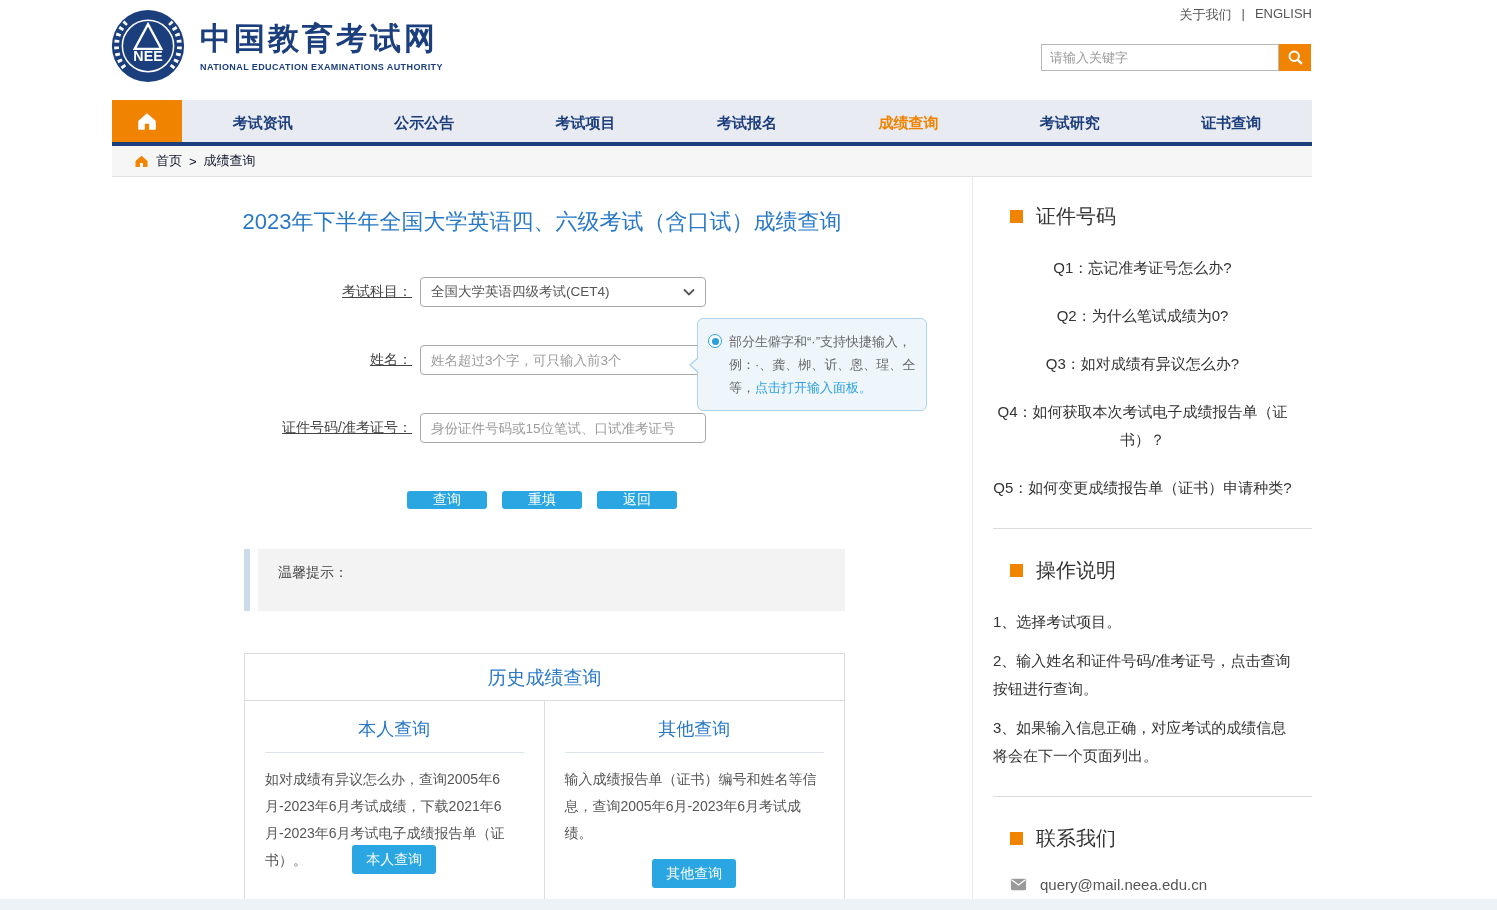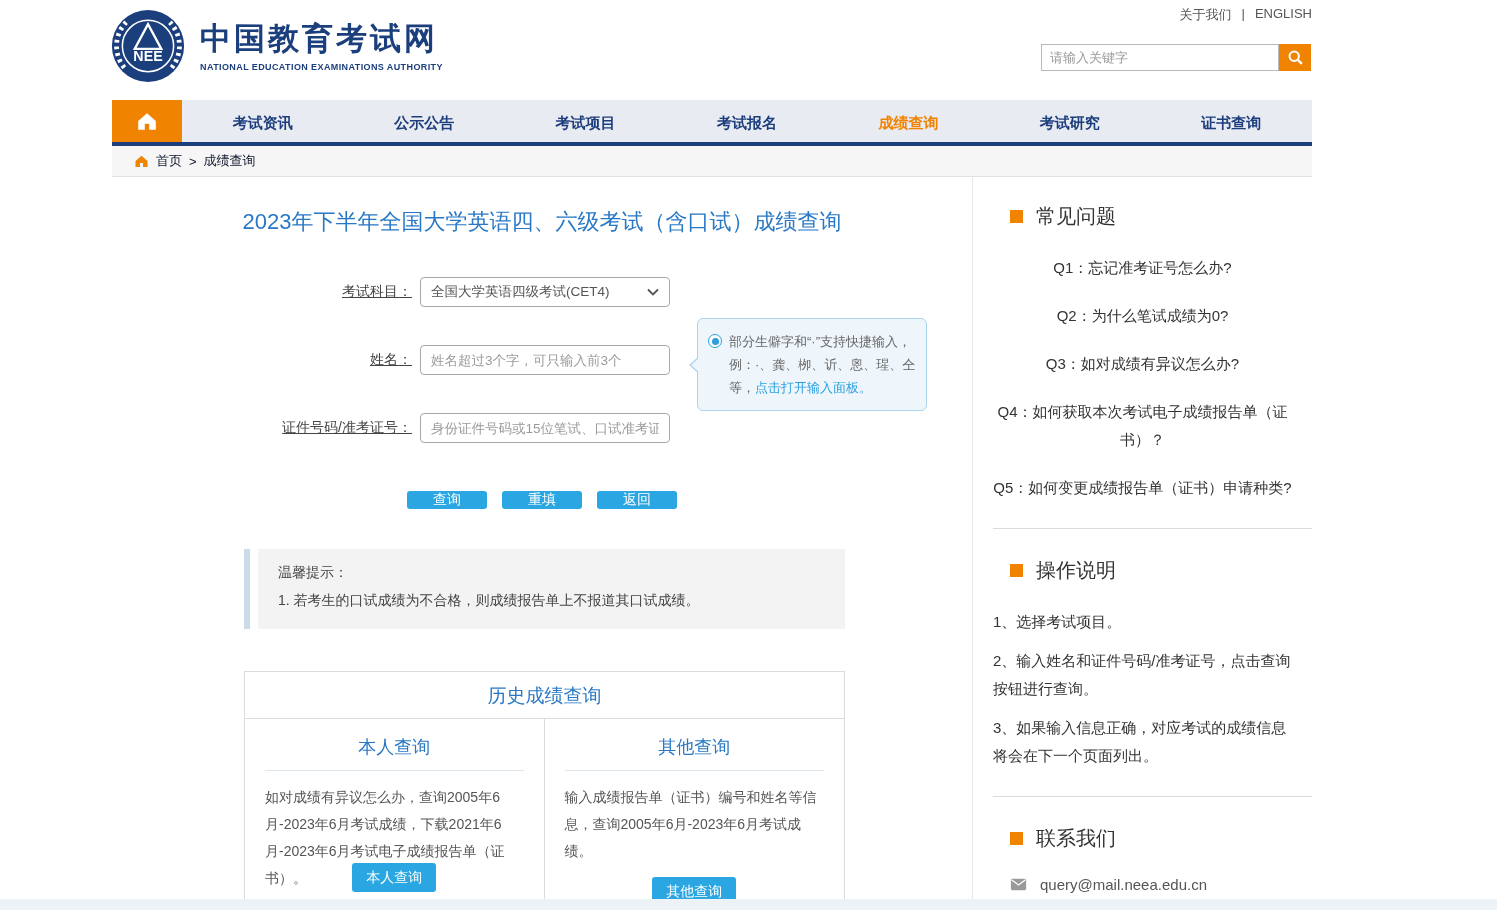--- a/index.html
+++ b/index.html
@@ -28,21 +28,21 @@
 .breadcrumb { width:1200px; margin-left:112px; height:31px; background:#f6f6f6; border-bottom:1px solid #e1e1e1; display:flex; align-items:center; gap:7px; padding-left:22px; font-size:13px; color:#0f172a; }
 .breadcrumb .link { cursor:pointer; }
 
 .content { width:1200px; margin-left:112px; display:flex; min-height:732px; }
 .main { width:861px; border-right:1px solid #e9e9e9; padding-top:30px; }
 .sidebar { flex:1; padding-top:26px; }
 
 .page-title { text-align:center; color:#2878c5; font-size:22px; font-weight:400; margin-bottom:40px; }
 .form-row { display:flex; align-items:center; margin-bottom:38px; position:relative; }
 .form-label { width:308px; text-align:right; font-size:14px; color:#444; padding-right:8px;text-decoration:underline; }
-.ctl { width:250px; height:30px; border:1px solid #a9a9a9; border-radius:4px; background:#fff; font-size:13.5px; color:#555; padding:12px 10px; }
+.ctl { width:286px; height:30px; border:1px solid #a9a9a9; border-radius:4px; background:#fff; font-size:13.5px; color:#555; padding:12px 10px; }
 .select { display:flex; align-items:center; justify-content:space-between; cursor:pointer; }
 input.ctl { outline:none; }
 input.ctl::placeholder { color:#9a9a9a; }
 
 .tooltip { position:absolute; left:585px; top:-27px; width:230px; background:#eef6fc; border:1px solid #abd3ec; border-radius:6px; padding:11px 10px 11px 10px; display:flex; gap:7px; font-size:13px; color:#666; line-height:23px; }
 .tooltip::before { content:""; position:absolute; left:-9px; top:38px; border-top:8px solid transparent; border-bottom:8px solid transparent; border-right:9px solid #abd3ec; }
 .tooltip::after { content:""; position:absolute; left:-7.5px; top:39px; border-top:7px solid transparent; border-bottom:7px solid transparent; border-right:8px solid #eef6fc; }
 .radio-outer { flex:0 0 auto; width:14px; height:14px; margin-top:4px; border:1px solid #2b9fd9; border-radius:50%; background:#fff; display:flex; align-items:center; justify-content:center; }
 .radio-inner { width:7px; height:7px; border-radius:50%; background:#2b9fd9; }
 .tooltip .lnk { color:#2b9fe0; cursor:pointer; }
@@ -181,21 +181,20 @@
 
     <div class="btn-row">
       <button class="btn">查询</button>
       <button class="btn">重填</button>
       <button class="btn">返回</button>
     </div>
 
     <div class="tip-outer">
       <div class="tip">
         <div class="tip-title">温馨提示：</div>
-        <div>1. 若考生的口试成绩为不合格，则成绩报告单上不报道其口试成绩。</div>
       </div>
     </div>
 
     <div class="history">
       <div class="history-header">历史成绩查询</div>
       <div class="history-cols">
         <div class="history-col first">
           <div class="hc-title">本人查询</div>
           <div class="hc-desc">如对成绩有异议怎么办，查询2005年6月-2023年6月考试成绩，下载2021年6月-2023年6月考试电子成绩报告单（证书）。</div>
           <div class="hc-btn-row overlap">
@@ -210,21 +209,21 @@
           </div>
         </div>
       </div>
     </div>
   </div>
 
   <div class="sidebar">
 
     <div class="side-title">
       <span class="bullet"></span>
-      <span>常见问题</span>
+      <span>证件号码</span>
     </div>
     <div class="faq-list">
       <div class="faq-item">Q1：忘记准考证号怎么办?</div>
       <div class="faq-item">Q2：为什么笔试成绩为0?</div>
       <div class="faq-item">Q3：如对成绩有异议怎么办?</div>
       <div class="faq-item">Q4：如何获取本次考试电子成绩报告单（证书）？</div>
       <div class="faq-item">Q5：如何变更成绩报告单（证书）申请种类?</div>
     </div>
 
     <div class="side-divider"></div>

